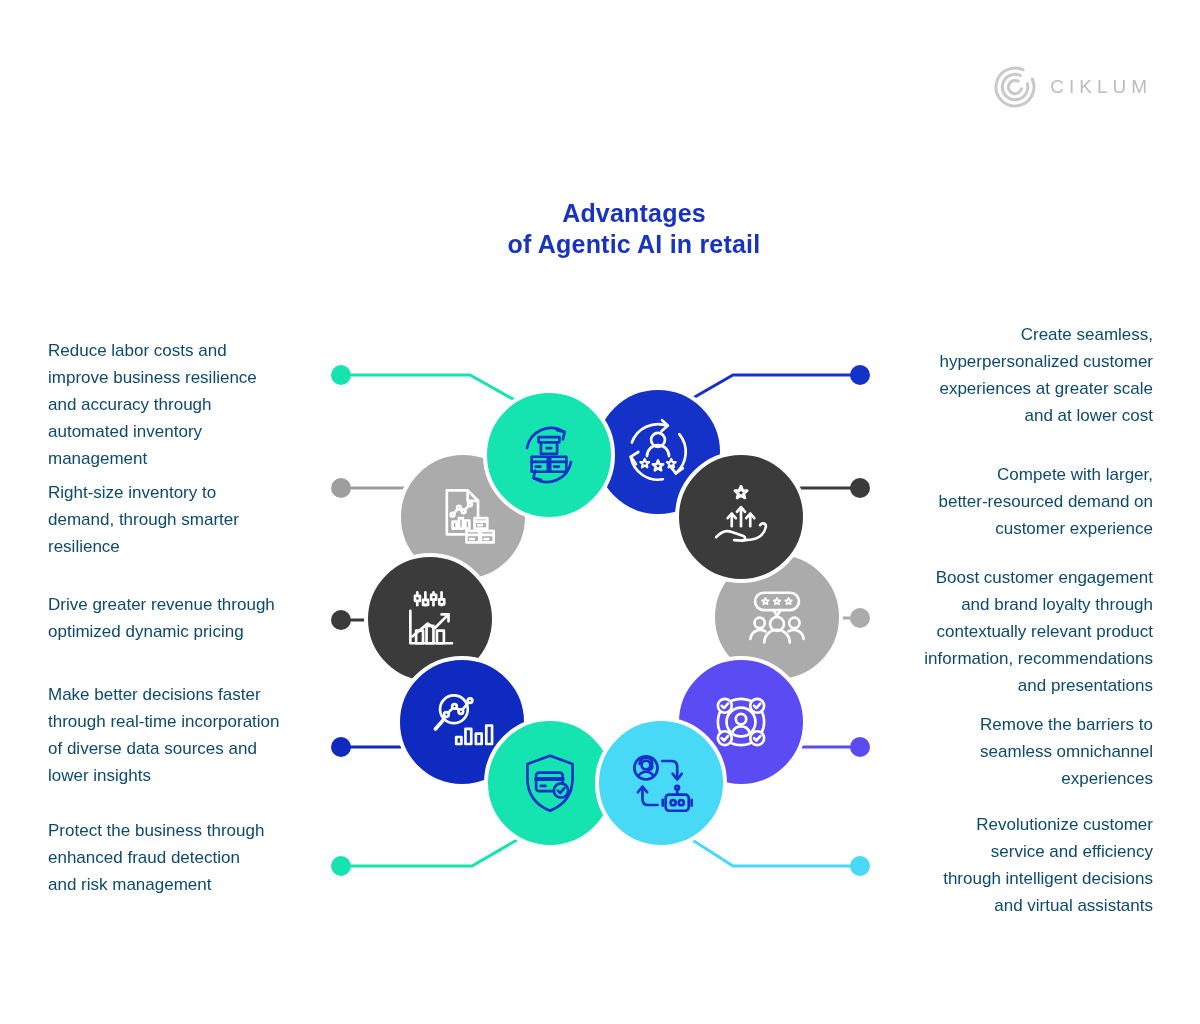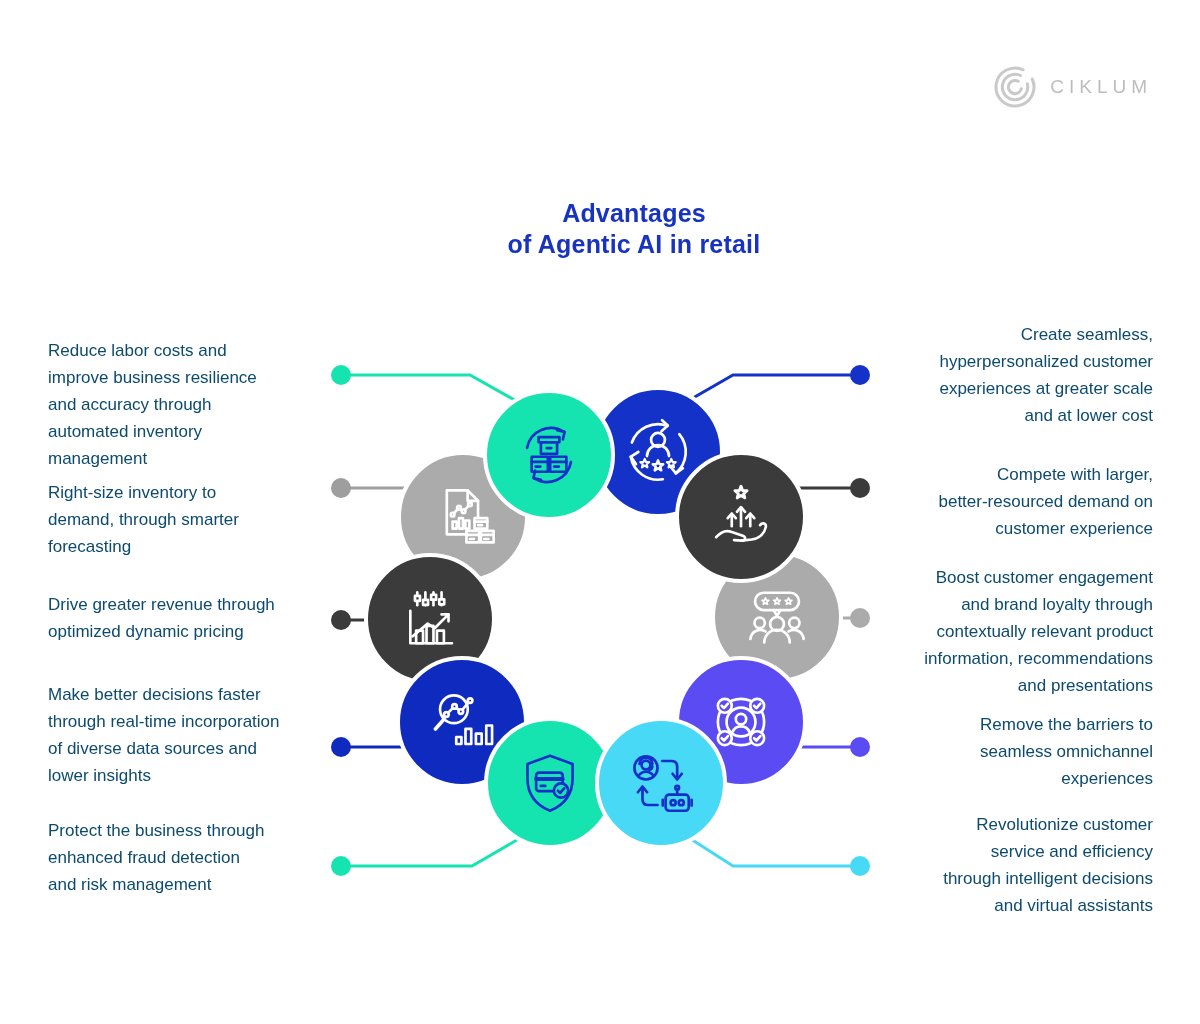--- a/index.html
+++ b/index.html
@@ -48,21 +48,21 @@
 <div class="title">Advantages
 of Agentic AI in retail</div>
 
 <div class="text-block left" id="lt1">Reduce labor costs and
 improve business resilience
 and accuracy through
 automated inventory
 management</div>
 <div class="text-block left" id="lt2">Right-size inventory to
 demand, through smarter
-forecasting</div>
+resilience</div>
 <div class="text-block left" id="lt3">Drive greater revenue through
 optimized dynamic pricing</div>
 <div class="text-block left" id="lt4">Make better decisions faster
 through real-time incorporation
 of diverse data sources and
 lower insights</div>
 <div class="text-block left" id="lt5">Protect the business through
 enhanced fraud detection
 and risk management</div>
 

